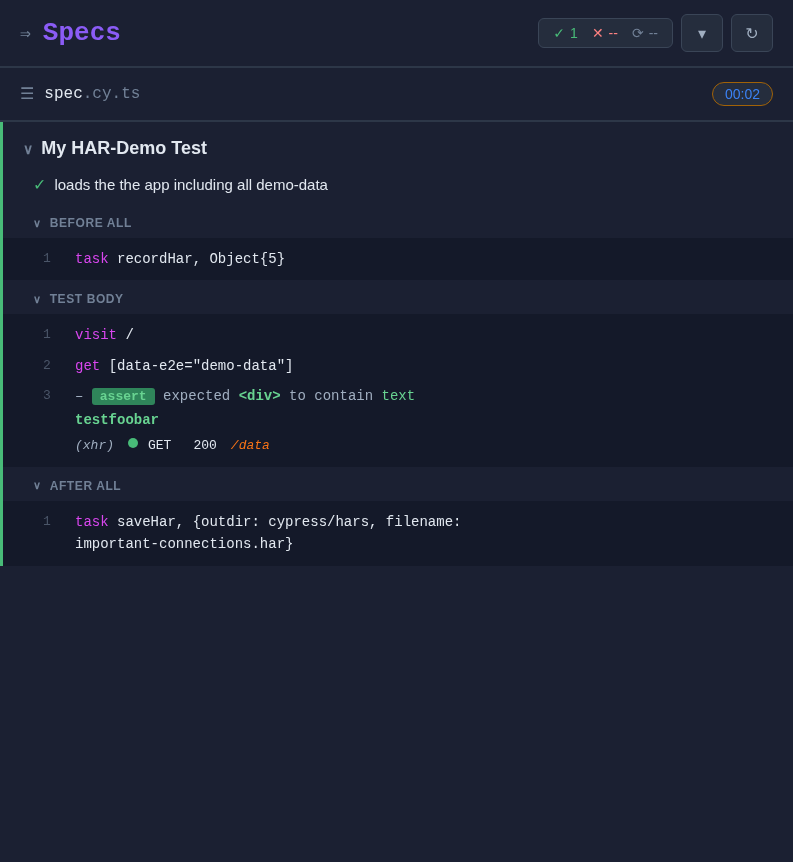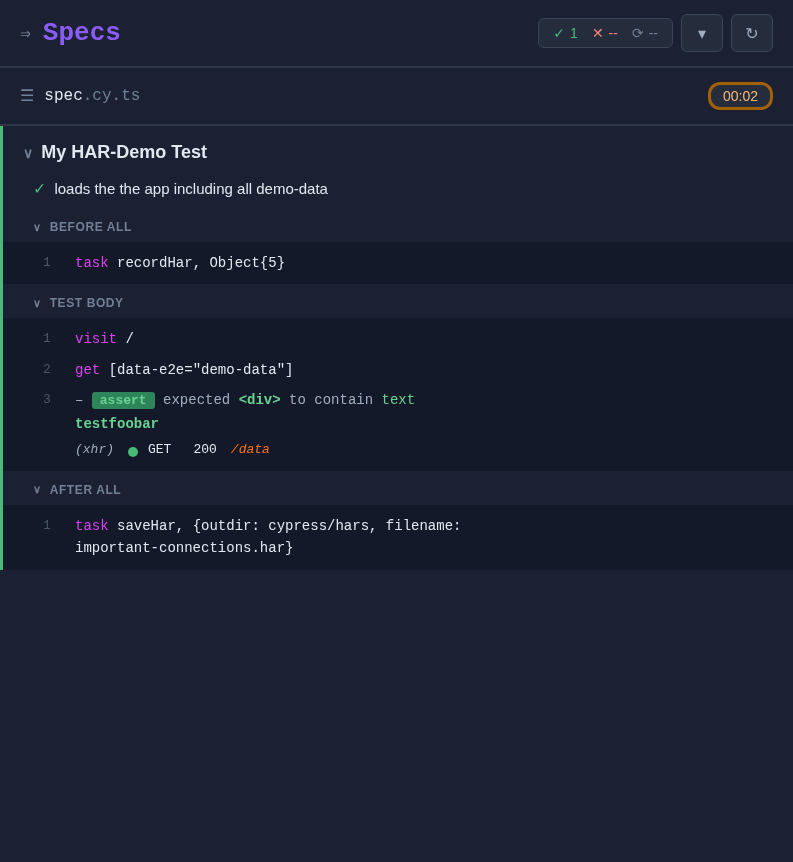--- a/index.html
+++ b/index.html
@@ -95,25 +95,25 @@
     .file-name {
       font-family: 'Courier New', monospace;
       font-size: 16px;
       color: #e2e8f0;
     }
     .file-name .file-ext {
       color: #718096;
     }
     .file-time {
       background: #252d3d;
-      border: 3px solid #a16207;
+      border: 1px solid #a16207;
       border-radius: 12px;
       padding: 3px 12px;
       font-size: 14px;
-      color: #fdba74;
+      color: #3b82f6;
       font-family: sans-serif;
     }
 
     
     .suite-header {
       display: flex;
       align-items: center;
       gap: 8px;
       padding: 16px 20px 10px 20px;
       font-family: sans-serif;
@@ -208,21 +208,21 @@
     }
 
     
     .xhr-line {
       padding: 6px 0 4px 32px;
       font-family: 'Courier New', monospace;
       font-size: 13px;
       color: #a0aec0;
       font-style: italic;
       display: flex;
-      align-items: flex-end;
+      align-items: flex-start;
       gap: 10px;
     }
     .xhr-dot {
       width: 10px;
       height: 10px;
       background: #48bb78;
       border-radius: 50%;
       display: inline-block;
       flex-shrink: 0;
     }

